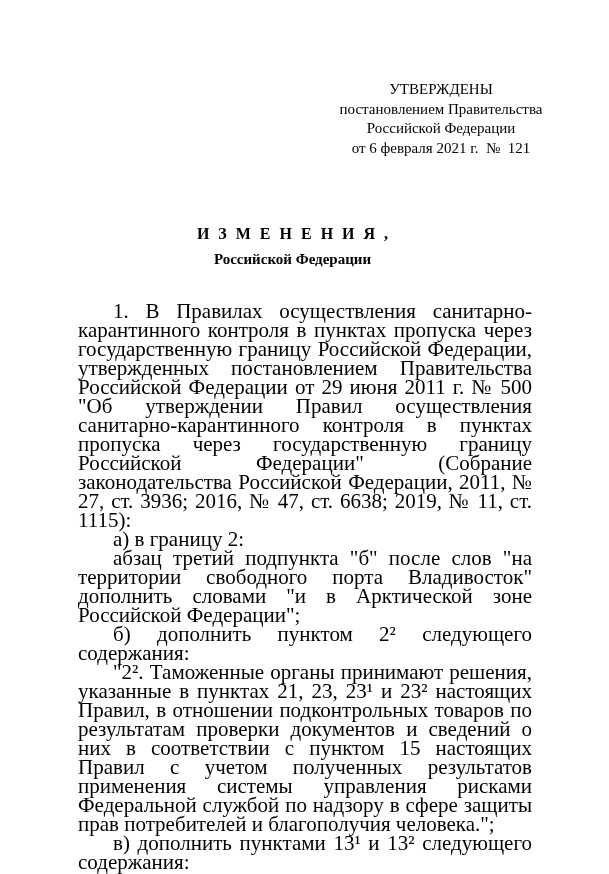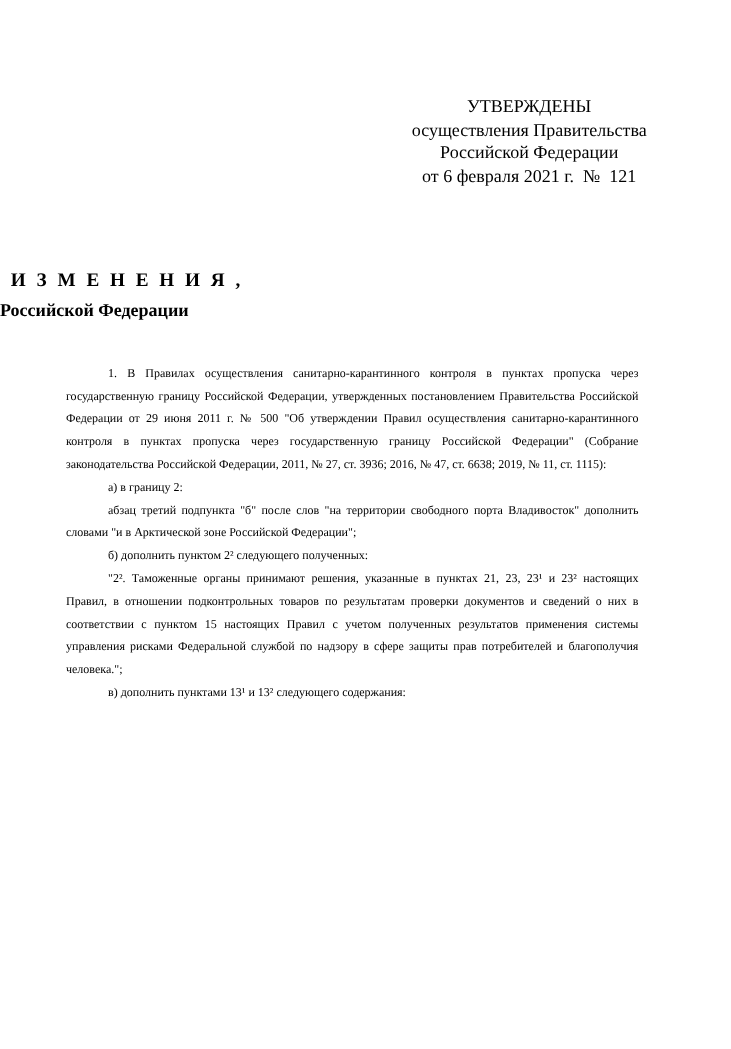--- a/index.html
+++ b/index.html
@@ -21,70 +21,70 @@
   }
   .approval-inner {
     width: 240px;
     margin-left: 321px;
     text-align: center;
     font-size: 15px;
     line-height: 19.5px;
   }
   .title-block {
     margin-top: 65px;
-    text-align: left;
+    text-align: center;
   }
   .title-heading {
     font-size: 16px;
     font-weight: bold;
     letter-spacing: 9px;
     padding-left: 9px;
     line-height: 22px;
   }
   .title-sub {
     margin-top: 4px;
     font-size: 15px;
     font-weight: bold;
     line-height: 20px;
   }
   .body-text {
-    margin: 33px 53px 0 55px;
-    font-size: 10px;
+    margin: 33px 53px 0 78px;
+    font-size: 21px;
     line-height: 19px;
     text-align: justify;
   }
   .body-text p {
     margin: 0;
     padding: 0;
     text-indent: 35px;
   }
 </style>
 </head>
 <body>
 
 <div class="page">
 
   <div class="approval">
     <div class="approval-inner">
       <div>УТВЕРЖДЕНЫ</div>
-      <div>осуществления Правительства</div>
+      <div>постановлением Правительства</div>
       <div>Российской Федерации</div>
       <div>от 6 февраля 2021 г.&nbsp; №&nbsp; 121</div>
     </div>
   </div>
 
   <div class="title-block">
     <div class="title-heading">ИЗМЕНЕНИЯ,</div>
     <div class="title-sub">
       <div>Российской Федерации</div>
     </div>
   </div>
 
   <div class="body-text">
     <p>1. В Правилах осуществления санитарно-карантинного контроля в пунктах пропуска через государственную границу Российской Федерации, утвержденных постановлением Правительства Российской Федерации от 29 июня 2011 г. № 500 "Об утверждении Правил осуществления санитарно-карантинного контроля в пунктах пропуска через государственную границу Российской Федерации" (Собрание законодательства Российской Федерации, 2011, № 27, ст. 3936; 2016, № 47, ст. 6638; 2019, № 11, ст. 1115):</p>
     <p>а) в границу 2:</p>
     <p>абзац третий подпункта "б" после слов "на территории свободного порта Владивосток" дополнить словами "и в Арктической зоне Российской Федерации";</p>
-    <p>б) дополнить пунктом 2² следующего полученных:</p>
+    <p>б) дополнить пунктом 2² следующего содержания:</p>
     <p>"2². Таможенные органы принимают решения, указанные в пунктах 21, 23, 23¹ и 23² настоящих Правил, в отношении подконтрольных товаров по результатам проверки документов и сведений о них в соответствии с пунктом 15 настоящих Правил с учетом полученных результатов применения системы управления рисками Федеральной службой по надзору в сфере защиты прав потребителей и благополучия человека.";</p>
     <p>в) дополнить пунктами 13¹ и 13² следующего содержания:</p>
   </div>
 
 </div>
 
 </body></html>

